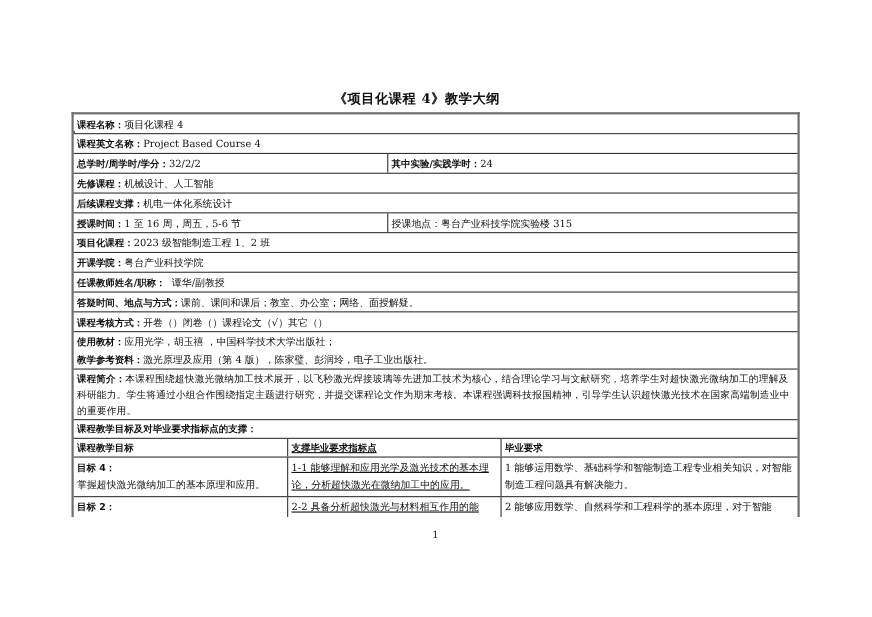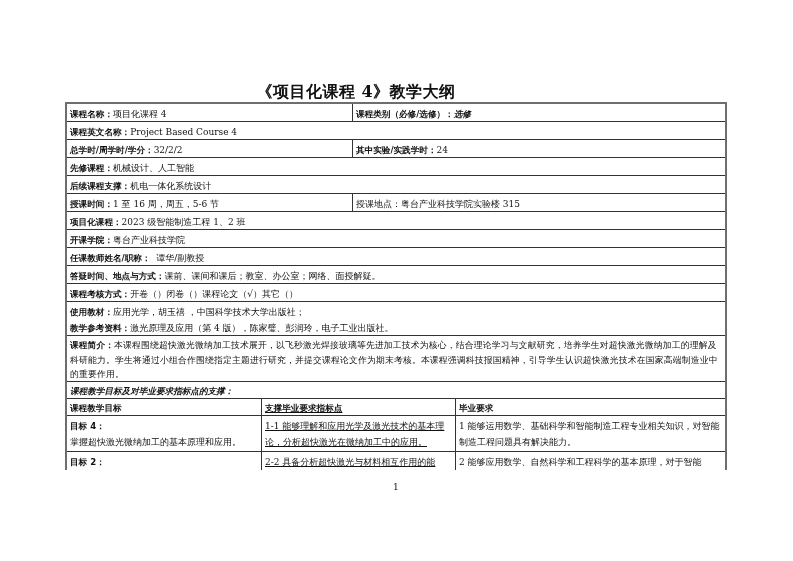--- a/index.html
+++ b/index.html
@@ -1,19 +1,19 @@
 <!DOCTYPE html>
 <html><head>
 <meta charset="utf-8">
 <style>
   html, body { margin:0; padding:0; background:#ffffff; }
   body { width:793px; height:561px; position:relative; overflow:hidden;
          font-family:"DejaVu Serif","Liberation Serif",serif; color:#111; }
   .title { position:absolute; left:0; top:82px; width:712px; text-align:center;
-           font-size:16px; font-weight:bold; letter-spacing:0.5px; }
+           font-size:12px; font-weight:bold; letter-spacing:0.5px;padding-left:23px; }
   .tbl { position:absolute; left:65px; top:102px; width:662px;
          border:2px solid #6e6e6e; border-bottom:none; box-sizing:border-box; }
   .row { display:flex; border-bottom:1px solid #333; box-sizing:border-box; }
   .cell { box-sizing:border-box; padding:2px 3px 0 3px; font-size:9px; line-height:17px;
           overflow:hidden; white-space:nowrap; }
   .cell + .cell { border-left:1px solid #333; }
   .lbl { font-weight:bold; font-family:"DejaVu Sans","Liberation Sans",sans-serif; font-size:8.6px; }
   .val { font-weight:normal; }
   .wrap { white-space:normal; }
   .bold { font-weight:bold; font-family:"DejaVu Sans","Liberation Sans",sans-serif; font-size:8.6px;font-style:italic; }
@@ -25,21 +25,21 @@
   .t3 { flex:1; }
   .p-text { letter-spacing:0.2px; }
 </style>
 </head>
 <body>
 
 <div class="title">《项目化课程 4》教学大纲</div>
 
 <div class="tbl">
 
-  <div class="row" style="height:18px;">
+  <div class="row" style="height:18px;flex-direction:column;">
     <div class="cell c1" style="width:285px;">
       <span class="lbl">课程名称：</span><span class="val">项目化课程 4</span>
     </div>
     <div class="cell c2">
       <span class="lbl">课程类别（必修/选修）：</span><span class="bold">选修</span>
     </div>
   </div>
 
   <div class="row" style="height:18px;">
     <div class="cell c2">
@@ -117,21 +117,21 @@
       </div>
     </div>
   </div>
 
   <div class="row" style="height:46px;">
     <div class="cell c2 wrap p-text" style="line-height:14.5px; font-size:8.8px;">
       <span class="lbl">课程简介：</span><span class="val">本课程围绕超快激光微纳加工技术展开，以飞秒激光焊接玻璃等先进加工技术为核心，结合理论学习与文献研究，培养学生对超快激光微纳加工的理解及科研能力。学生将通过小组合作围绕指定主题进行研究，并提交课程论文作为期末考核。本课程强调科技报国精神，引导学生认识超快激光技术在国家高端制造业中的重要作用。</span>
     </div>
   </div>
 
-  <div class="row" style="height:17px;font-style:italic;">
+  <div class="row" style="height:17px;">
     <div class="cell c2" style="line-height:15px;">
       <span class="lbl">课程教学目标及对毕业要求指标点的支撑：</span>
     </div>
   </div>
 
   <div class="row" style="height:17px;">
     <div class="cell t1" style="line-height:15px;">
       <span class="lbl">课程教学目标</span>
     </div>
     <div class="cell t2" style="line-height:15px;">

